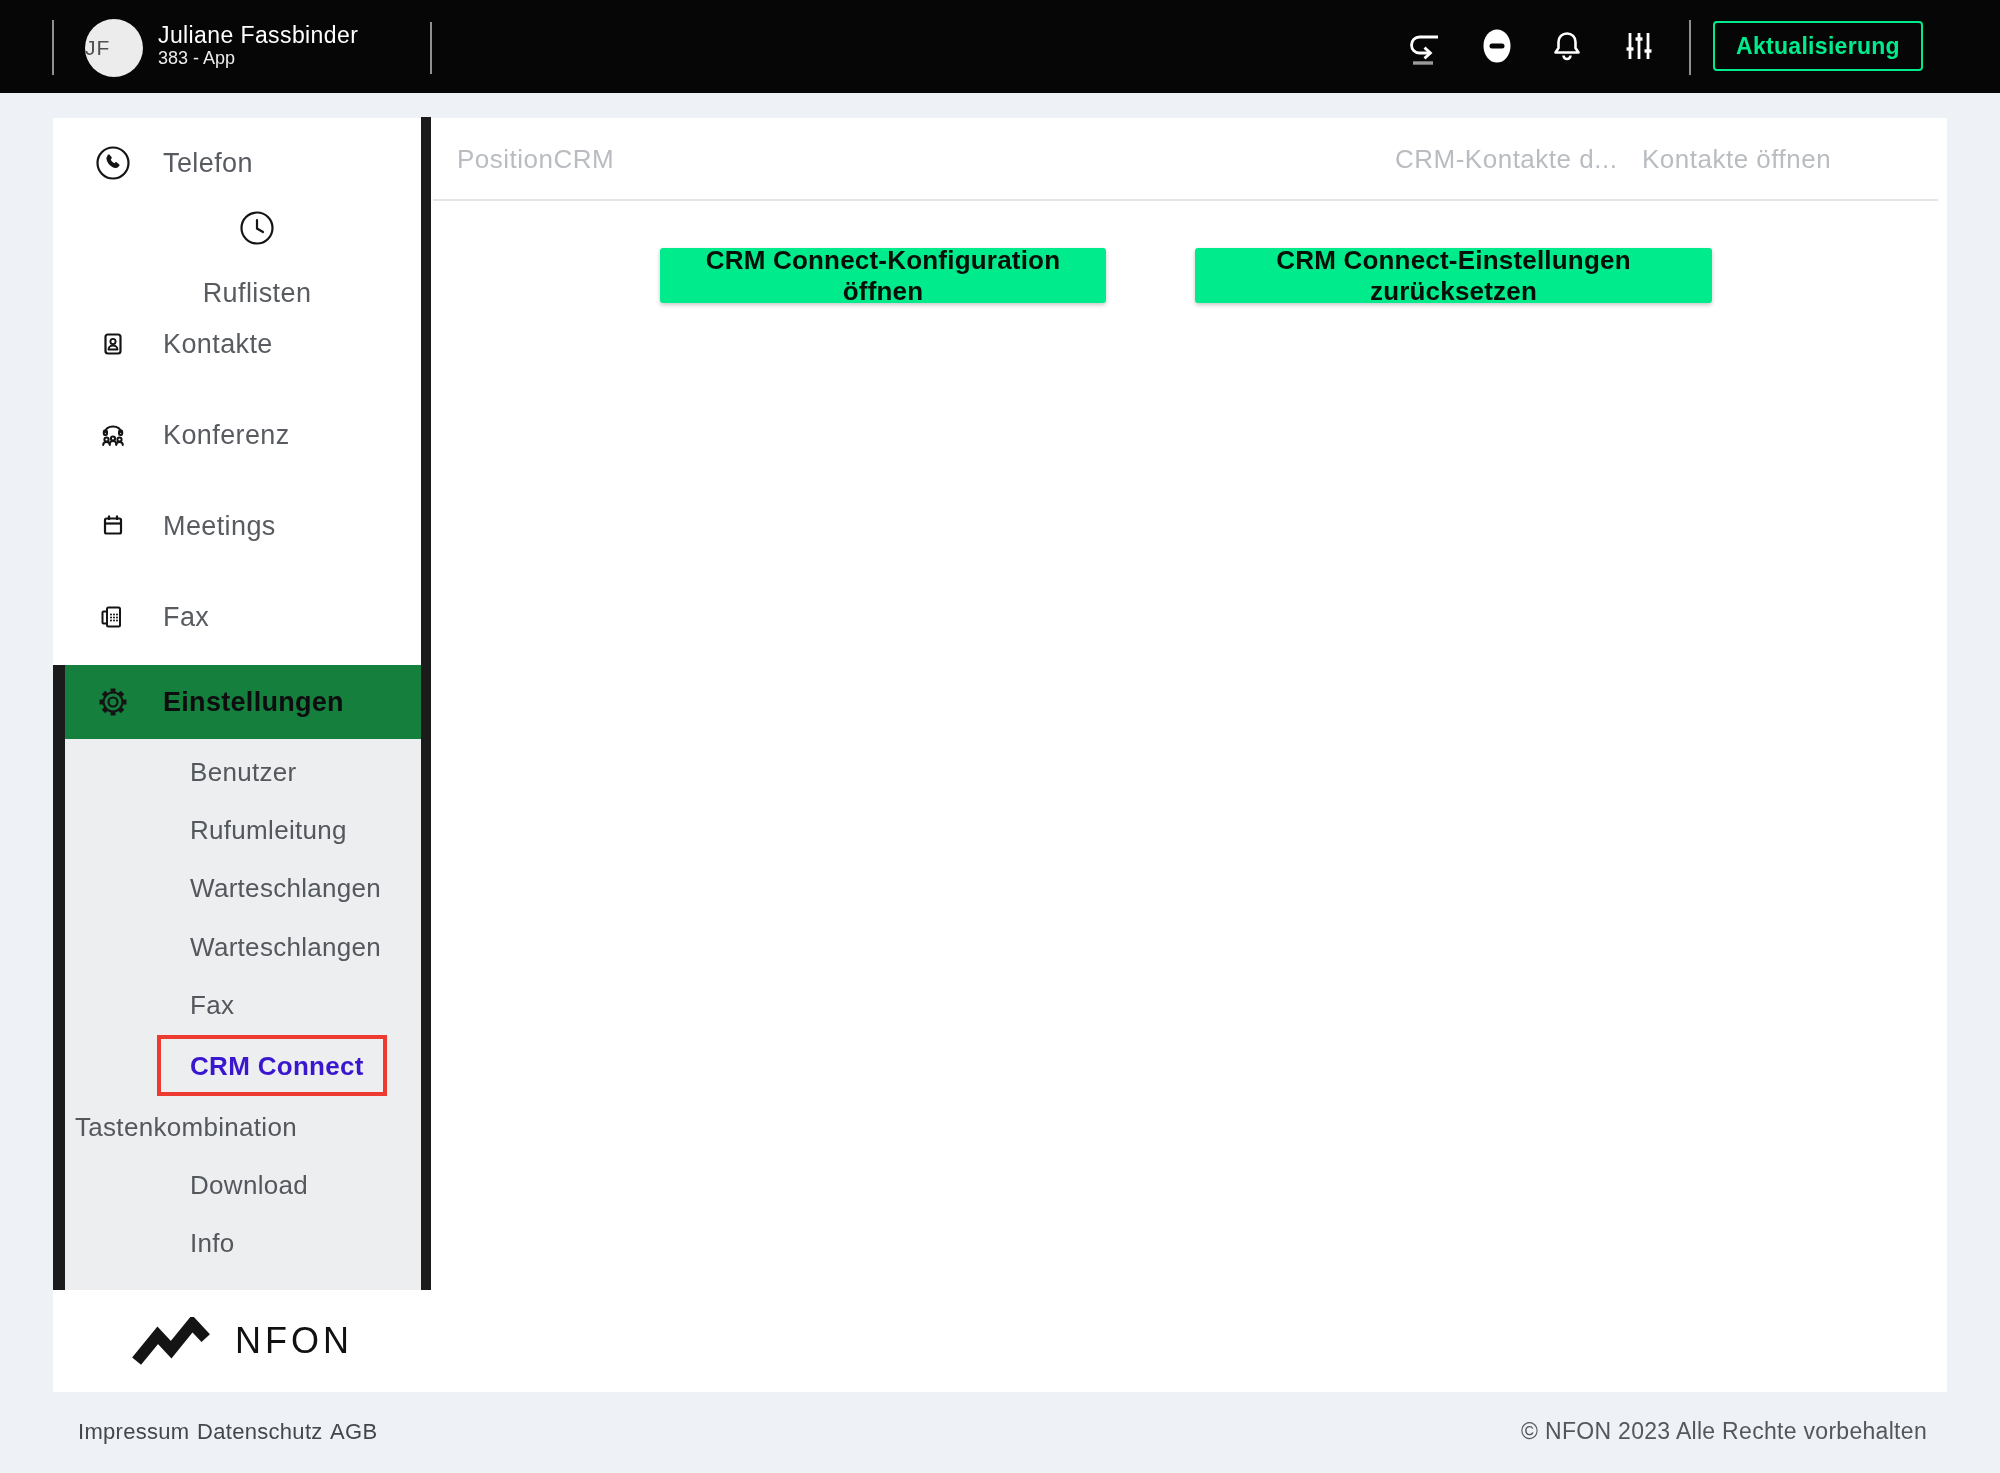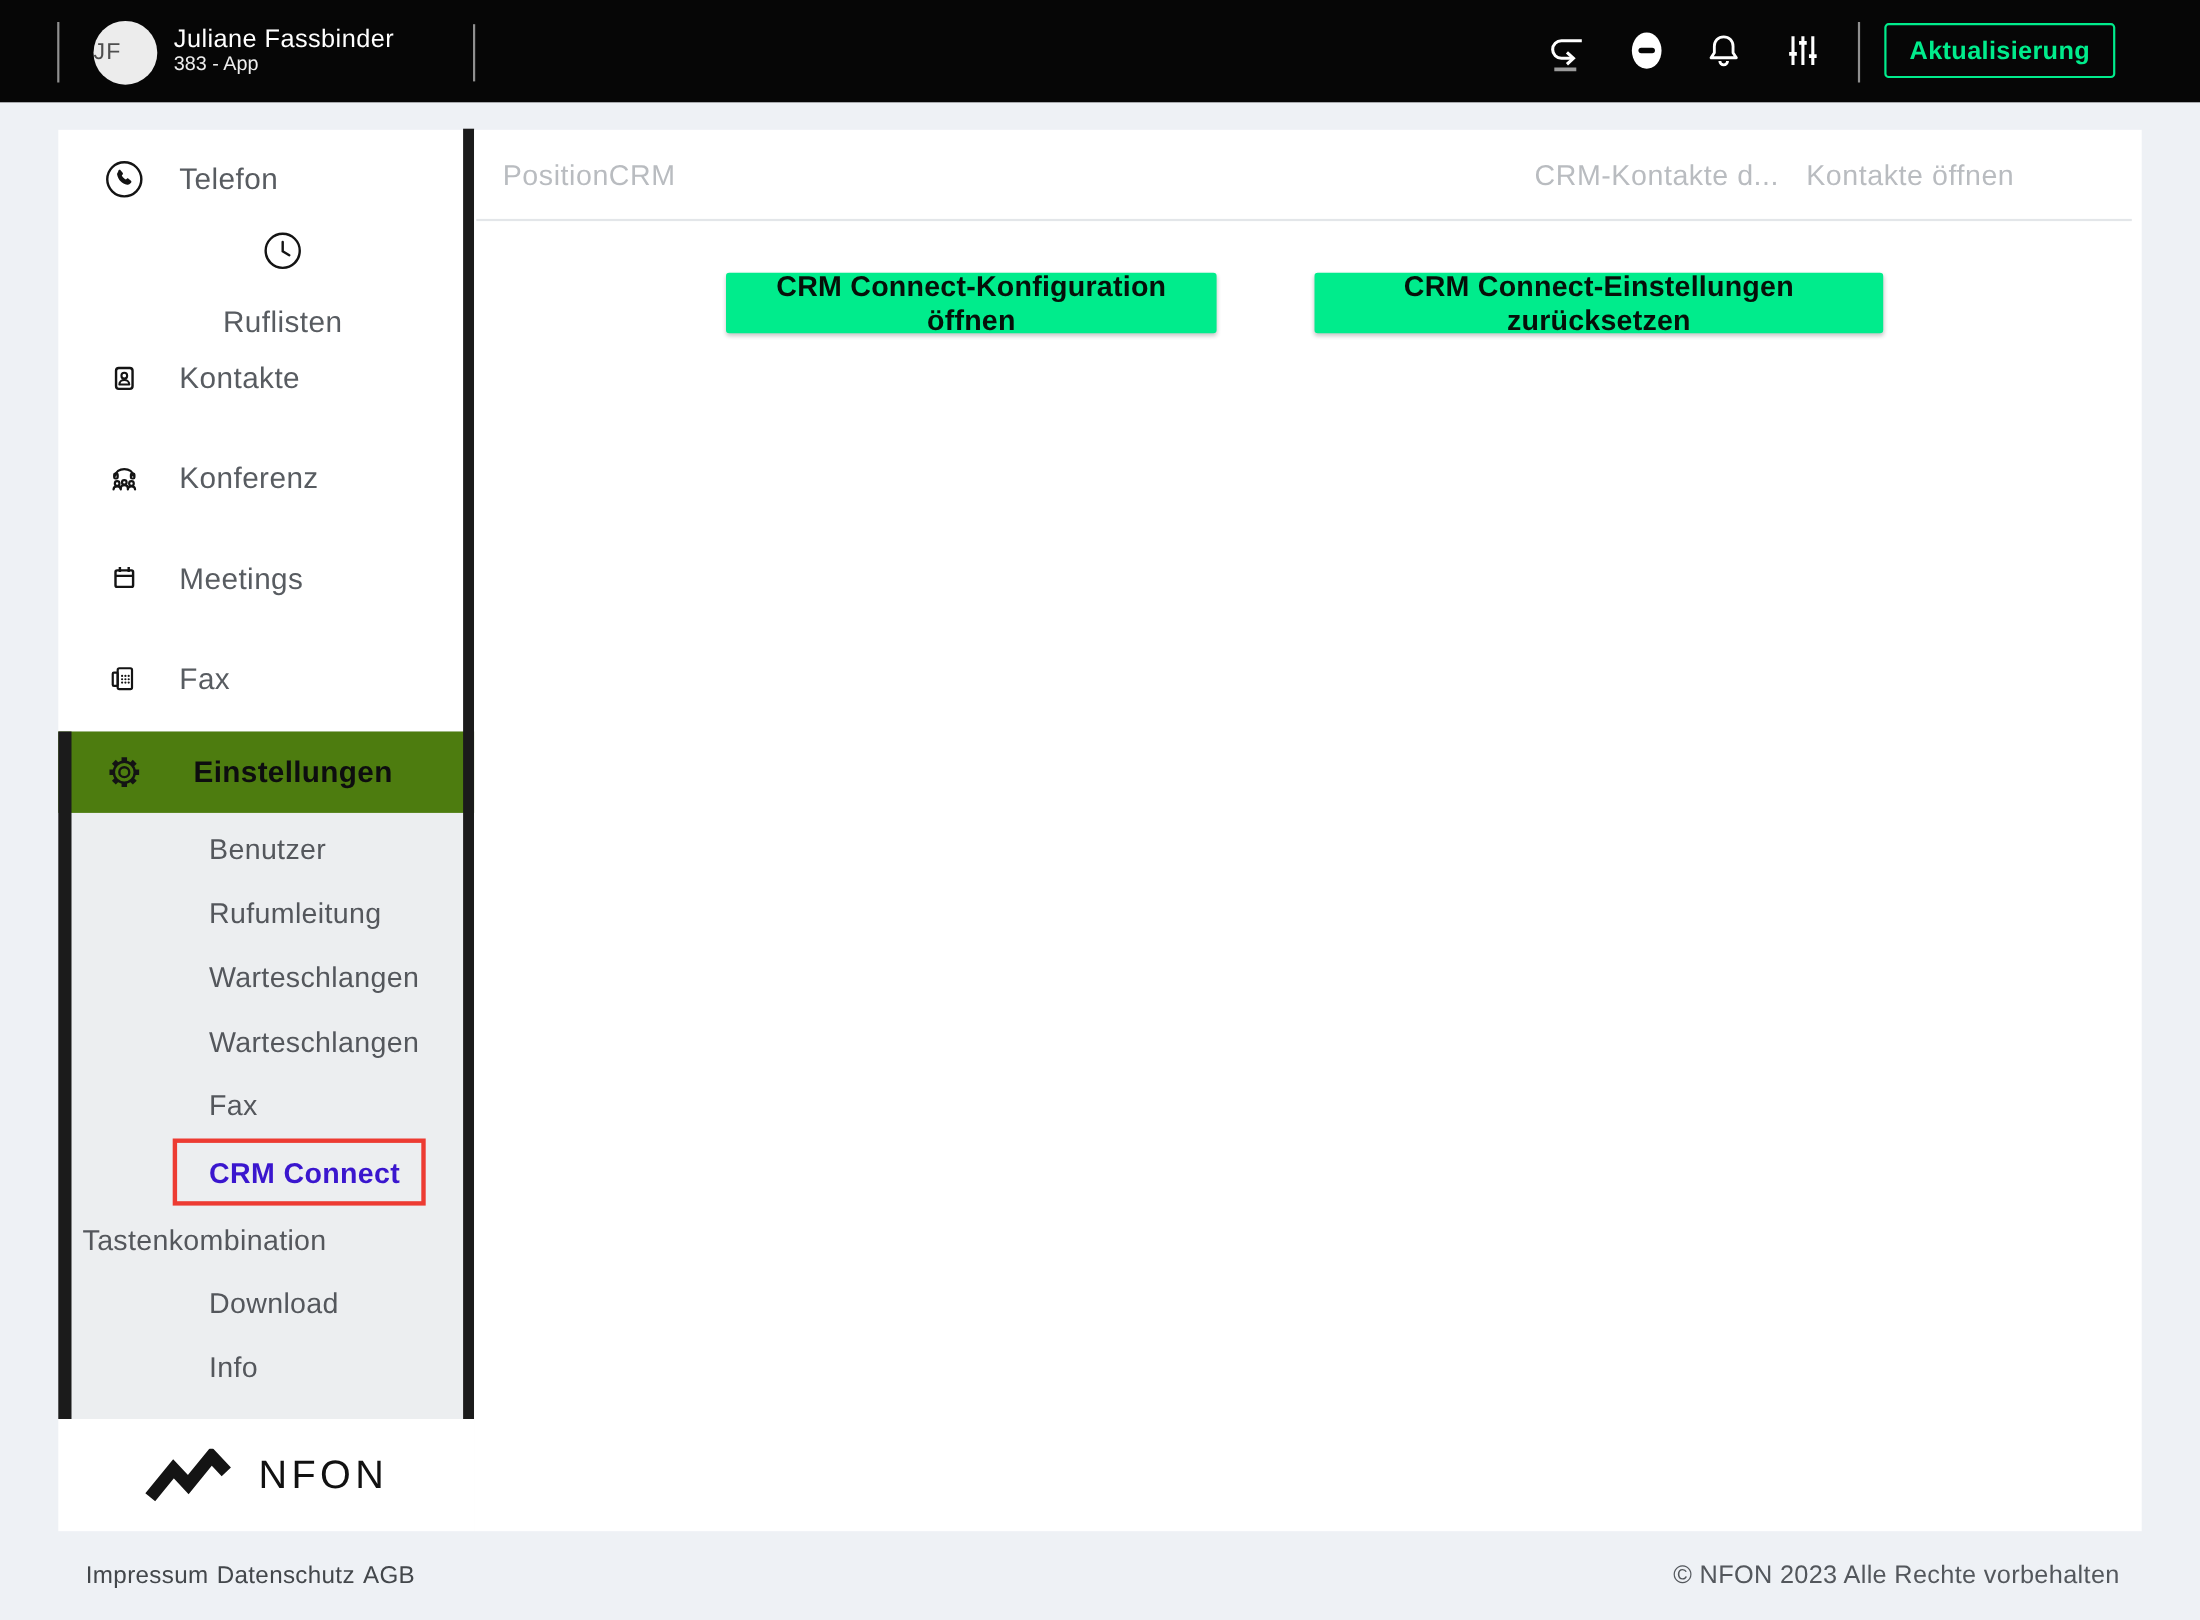--- a/index.html
+++ b/index.html
@@ -29,22 +29,22 @@
 
   
   .side-upper{left:53px;top:118px;width:368px;height:547px;background:#ffffff;}
   .side-settings{left:53px;top:665px;width:368px;height:625px;background:#eceef0;}
   .side-black-line{left:421px;top:117px;width:10px;height:1173px;background:#1b1b1b;}
   .side-indicator{left:53px;top:665px;width:12px;height:625px;background:#1b1b1b;}
   .nav-row{left:53px;width:368px;height:90px;display:flex;align-items:center;
     padding-left:40px;box-sizing:border-box;gap:30px;cursor:pointer;}
   .nav-row .lbl{font-size:27px;color:#585c61;letter-spacing:.4px;}
   .nav-ico{width:40px;height:40px;flex:0 0 40px;}
-  .settings-head{left:53px;top:665px;width:420px;height:74px;background:#4d7c0f;
-    display:flex;align-items:center;padding-left:40px;box-sizing:border-box;gap:43px;cursor:pointer;}
+  .settings-head{left:53px;top:665px;width:420px;height:74px;background:#15803d;
+    display:flex;align-items:center;padding-left:40px;box-sizing:border-box;gap:30px;cursor:pointer;}
   .settings-head .lbl{font-size:27px;color:#0d0d0f;font-weight:700;letter-spacing:.3px;}
   .sub-item{left:53px;width:368px;height:44px;line-height:44px;
     padding-left:137px;box-sizing:border-box;font-size:26px;color:#54575c;
     letter-spacing:.3px;cursor:pointer;white-space:nowrap;}
   .sub-item.active{color:var(--link-blue);font-weight:700;}
   .red-box{left:157px;top:1035px;width:230px;height:61px;border:4px solid var(--red);
     box-sizing:border-box;}
   .side-logo{left:53px;top:1290px;width:378px;height:102px;background:#ffffff;
     display:flex;align-items:center;justify-content:center;gap:16px;}
   .logo-text{font-size:36px;letter-spacing:4px;color:#111;}

